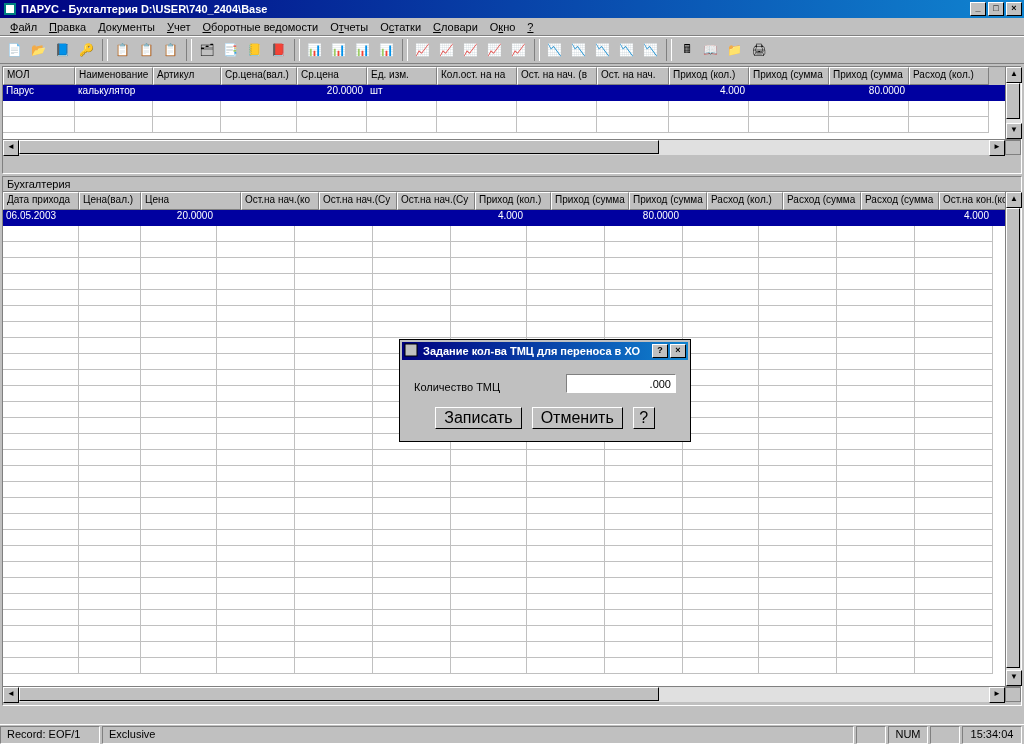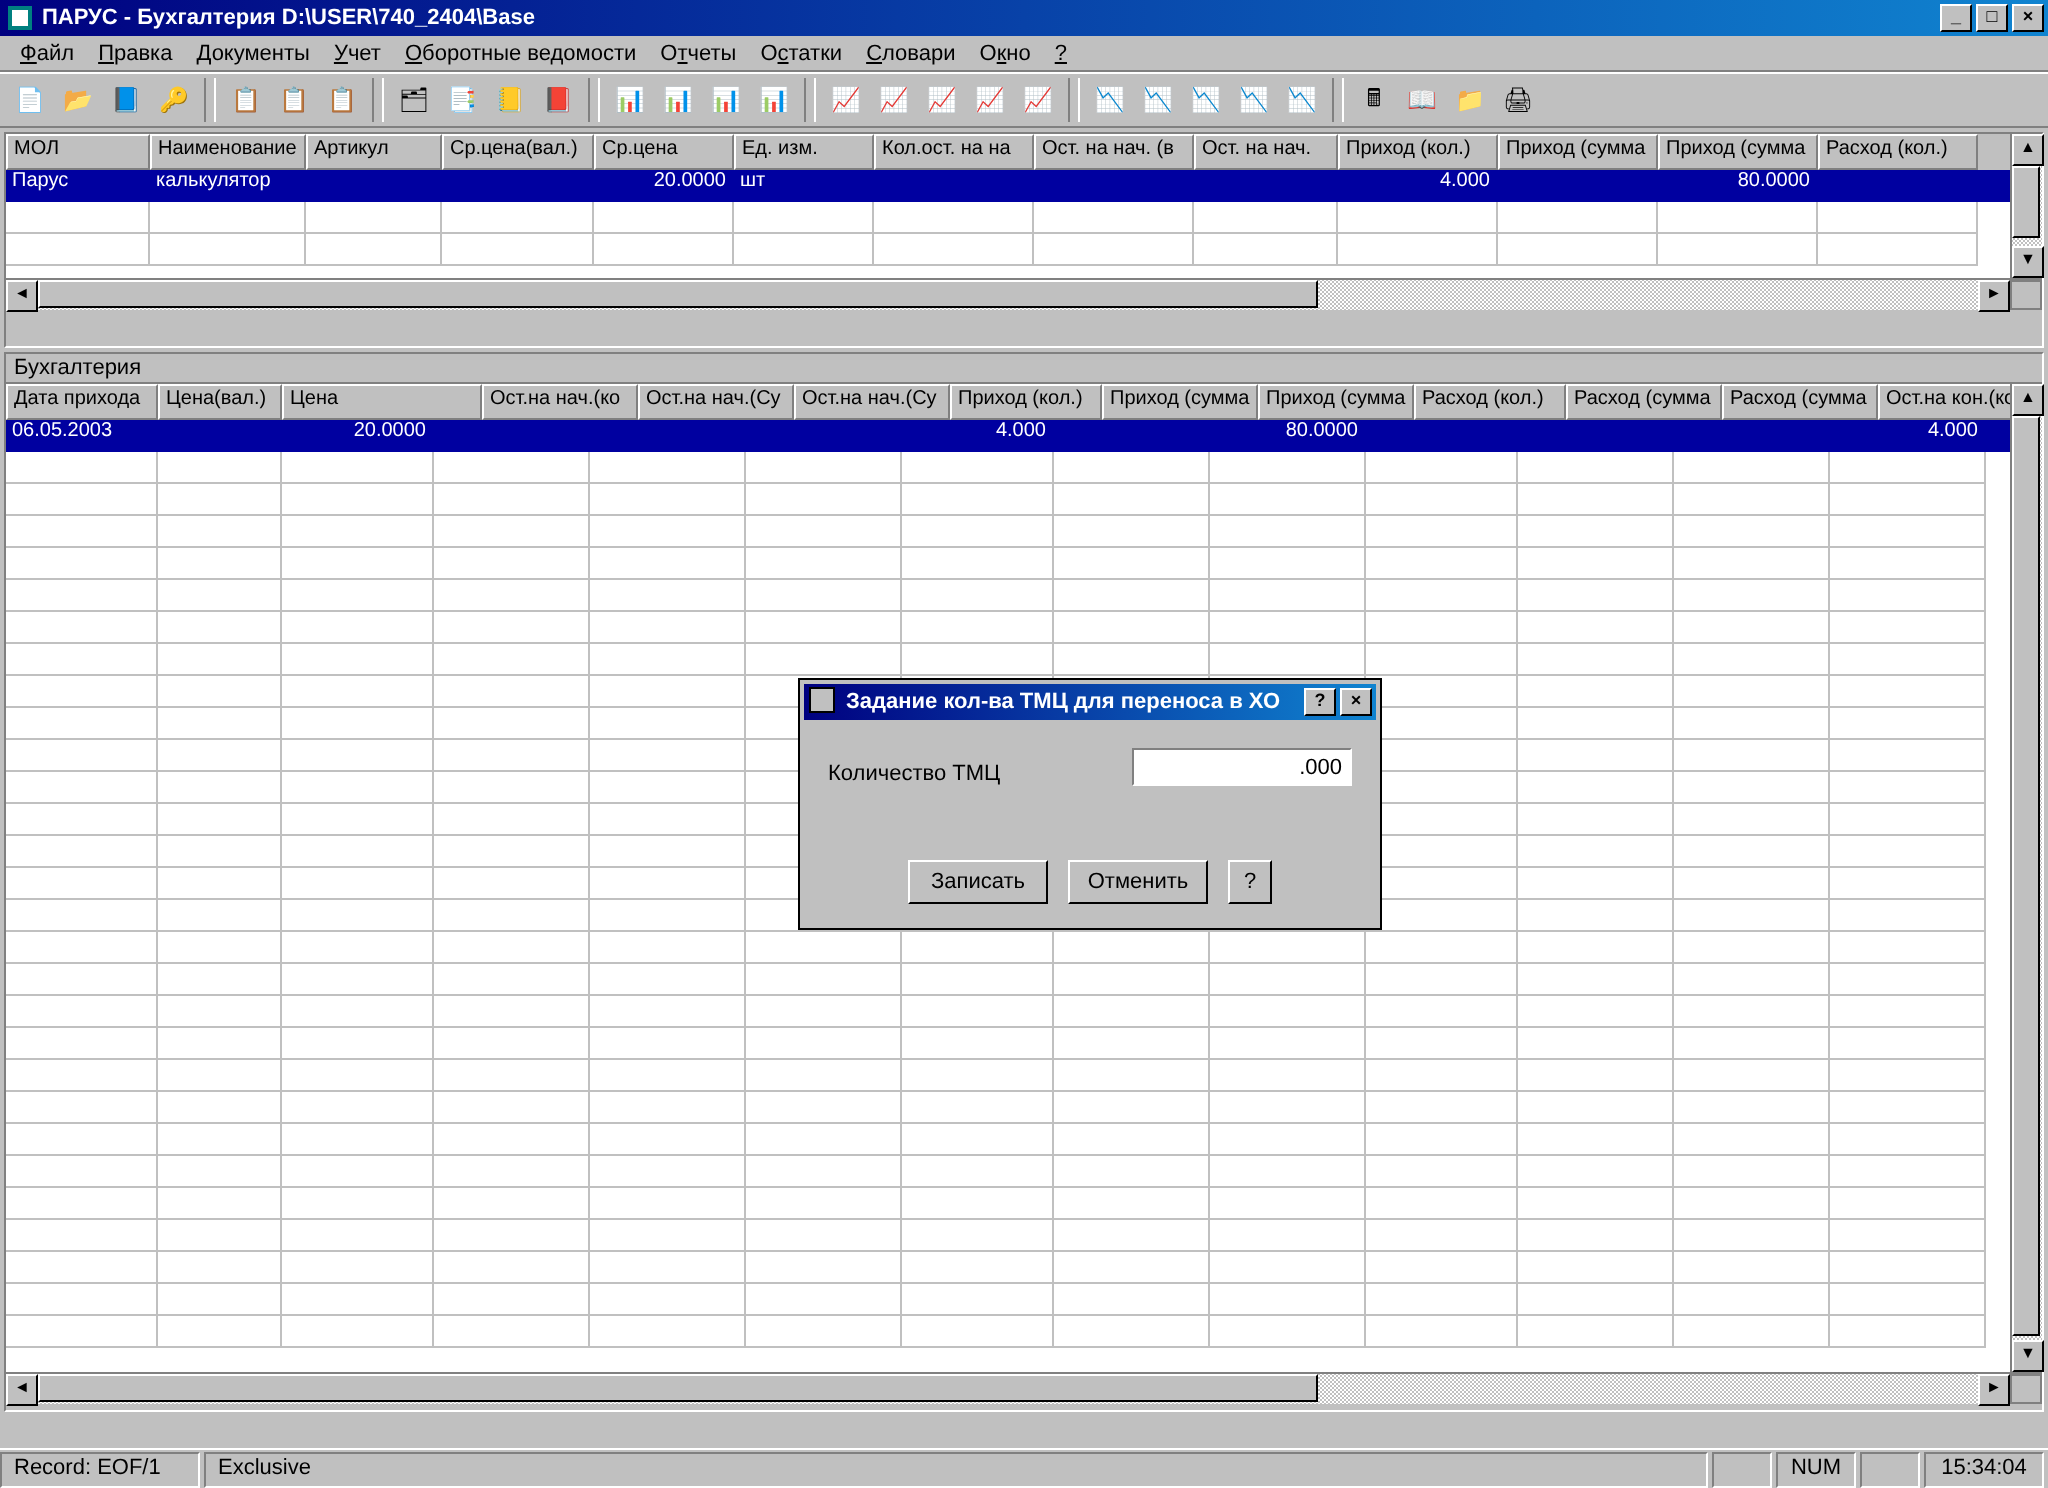--- a/index.html
+++ b/index.html
@@ -161,24 +161,23 @@
   text-align: right;
   font-size: 11px;
   font-family: inherit;
 }
 .dlg-buttons { display:flex; justify-content:center; gap:10px; }
 .dlg-btn {
   min-width: 70px; height: 22px;
   background:#c0c0c0;
   border: 1px solid #fff;
   border-right-color:#000; border-bottom-color:#000;
-  font-size: 11px;
+  font-size: 16px;
   font-family: inherit;
   padding: 0 8px;
-  margin-top: 23px;
 }
 .dlg-btn.sm { min-width: 22px; width:22px; padding:0;}
 </style>
 </head>
 <body>
 
 <div class="titlebar">
   <span class="icon">
     <svg width="16" height="16">
         <rect x="2" y="2" width="12" height="12" fill="#008080"></rect>

